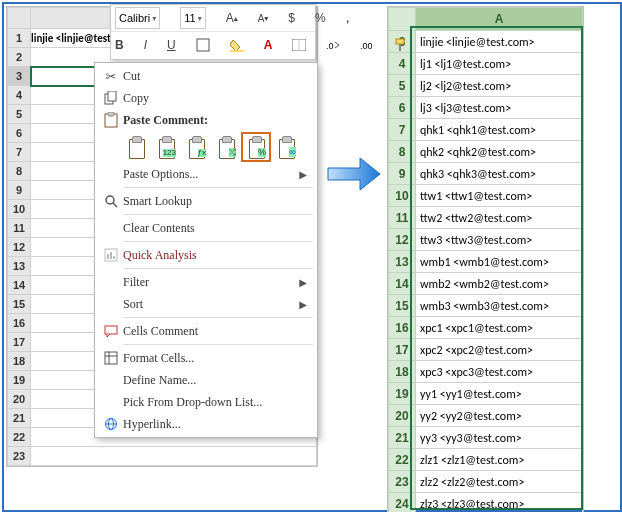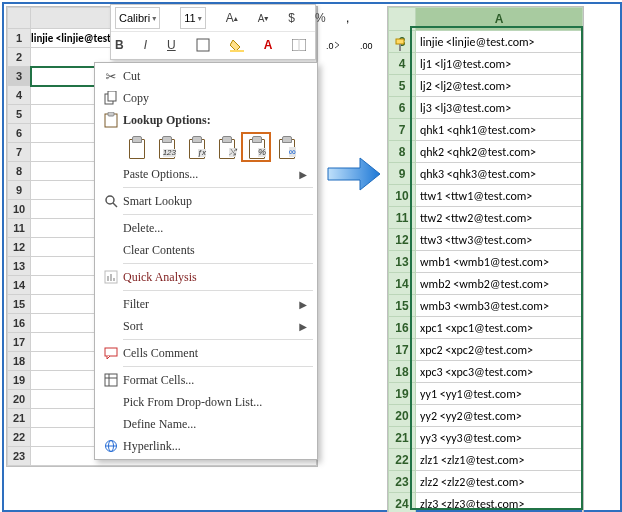--- a/index.html
+++ b/index.html
@@ -96,21 +96,21 @@
   .popt .clip::before { 
     content:""; position:absolute; left:2px; top:3px; width:14px; height:18px;
     background:#fff; border:1.2px solid #7a5a2a; border-radius:1px;
   }
   .popt .clip::after { 
     content:""; position:absolute; left:5px; top:0; width:8px; height:5px;
     background:#c8c8c8; border:1px solid #888; border-radius:2px 2px 0 0;
   }
   .popt .tag {
     position:absolute; right:3px; bottom:3px; font-size:8px; font-family:"Segoe UI",sans-serif;
-    background:#e5e5e5; color:#333; line-height:1;font-style:italic;
+    background:#86efac; color:#333; line-height:1;
   }
   .popt.hl { outline: 2px solid #d36a1d; outline-offset: 0; background: #fff; box-shadow: 0 0 0 1px #fff inset; }
   .popt.link .tag { color:#2a6fd6; }
 
   
   .bigarrow {
     position: absolute; left: 322px; top: 150px; width: 56px; height: 40px;
     z-index: 4;
   }
   .bigarrow svg { width: 56px; height: 40px; }
@@ -331,21 +331,21 @@
       </span>
       <span class="lbl">Copy</span>
     </div>
     <div class="mi static">
       <span class="ic">
         <svg width="14" height="16" viewBox="0 0 14 16">
             <rect x="1" y="2" width="12" height="13" fill="#fff" stroke="#7a5a2a"></rect>
             <rect x="4" y="0" width="6" height="4" rx="1" fill="#ccc" stroke="#888"></rect>
           </svg>
       </span>
-      <span class="lbl">Lookup Options:</span>
+      <span class="lbl">Paste Comment:</span>
     </div>
     <div class="paste-row">
       <div class="popt">
           <div class="clip"></div>
         </div>
       <div class="popt">
           <div class="clip"></div>
           <span class="tag">123</span>
         </div>
       <div class="popt">
@@ -374,24 +374,20 @@
     <div class="mi">
       <span class="ic">
         <svg width="14" height="14" viewBox="0 0 14 14">
             <circle cx="6" cy="6" r="4" fill="none" stroke="#555" stroke-width="1.5"></circle>
             <line x1="9" y1="9" x2="13" y2="13" stroke="#555" stroke-width="1.5"></line>
           </svg>
       </span>
       <span class="lbl">Smart Lookup</span>
     </div>
     <div class="sep"></div>
-    <div class="mi">
-      <span class="ic"></span>
-      <span class="lbl">Delete...</span>
-    </div>
     <div class="mi">
       <span class="ic"></span>
       <span class="lbl">Clear Contents</span>
     </div>
     <div class="sep"></div>
     <div class="mi disabled">
       <span class="ic">
         <svg width="14" height="14" viewBox="0 0 14 14">
             <rect x="1" y="1" width="12" height="12" fill="none" stroke="#bbb"></rect>
             <rect x="3" y="6" width="2" height="5" fill="#bbb"></rect>
@@ -428,25 +424,25 @@
         <svg width="14" height="14" viewBox="0 0 14 14">
             <rect x="1" y="1" width="12" height="12" fill="none" stroke="#555"></rect>
             <line x1="1" y1="5" x2="13" y2="5" stroke="#555"></line>
             <line x1="5" y1="1" x2="5" y2="13" stroke="#555"></line>
           </svg>
       </span>
       <span class="lbl">Format Cells...</span>
     </div>
     <div class="mi">
       <span class="ic"></span>
+      <span class="lbl">Define Name...</span>
+    </div>
+    <div class="mi">
+      <span class="ic"></span>
       <span class="lbl">Pick From Drop-down List...</span>
-    </div>
-    <div class="mi">
-      <span class="ic"></span>
-      <span class="lbl">Define Name...</span>
     </div>
     <div class="mi">
       <span class="ic">
         <svg width="14" height="14" viewBox="0 0 14 14">
             <circle cx="7" cy="7" r="5.5" fill="none" stroke="#2a6fd6"></circle>
             <ellipse cx="7" cy="7" rx="2.5" ry="5.5" fill="none" stroke="#2a6fd6"></ellipse>
             <line x1="1.5" y1="7" x2="12.5" y2="7" stroke="#2a6fd6"></line>
           </svg>
       </span>
       <span class="lbl">Hyperlink...</span>

